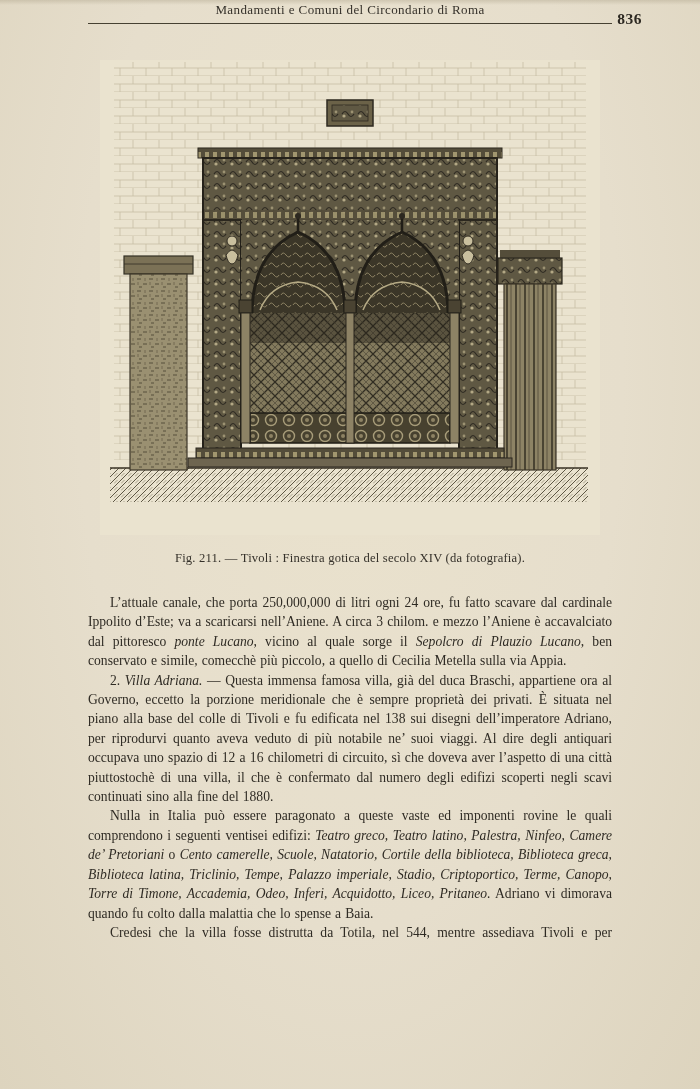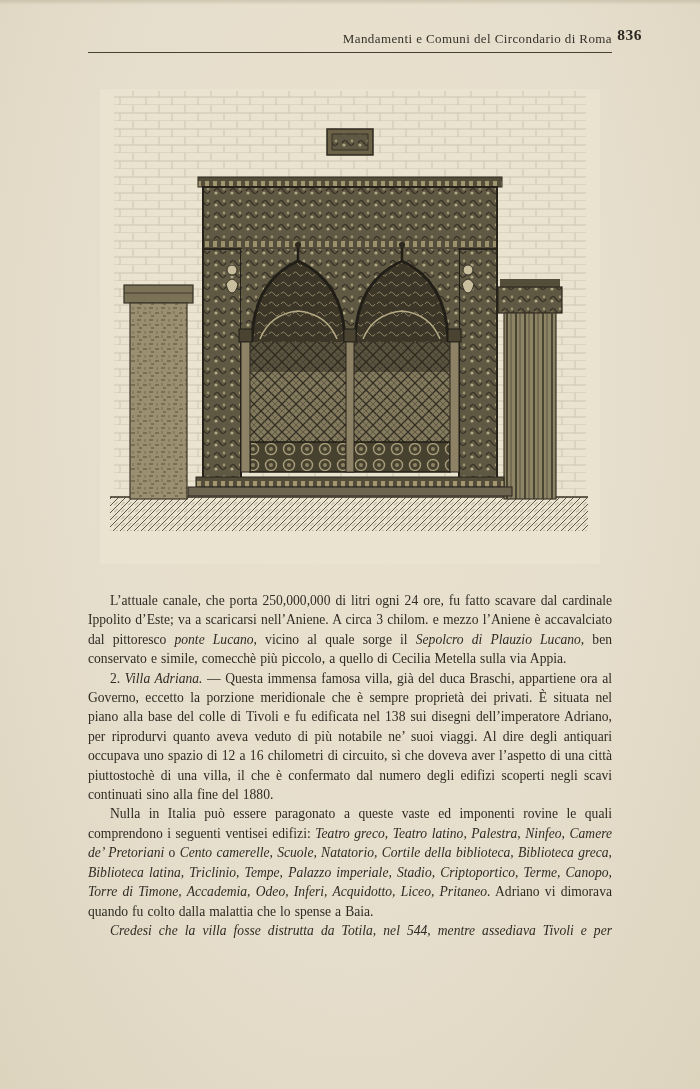--- a/index.html
+++ b/index.html
@@ -9,40 +9,40 @@
     position:relative;
     width:700px; height:1089px;
     background: radial-gradient(ellipse at 50% 35%, var(--paper,#eae2cd) 0%, #e6decc 55%, #ddd4be 100%);
     color: var(--ink,#2e2a22);
     overflow:hidden;
   }
   .page::before {
     content:""; position:absolute; top:0; left:0; right:0; height:5px;
     background:linear-gradient(#b2a88f, rgba(178,168,143,0)); opacity:.45; pointer-events:none;
   }
-  .page-header { position:relative; width:524px; margin:16px auto; padding-top:13px; text-align:right; }
+  .page-header { position:relative; width:524px; margin:0 auto; text-align:center; }
   .running-title { font-size:13px; line-height:15px; letter-spacing:.4px; color:#35312a; }
   .page-number {
     position:absolute; right:-30px; top:10px;
     font-size:15.5px; font-weight:bold; letter-spacing:.5px; color:#2d2922;
   }
   .header-rule { margin-top:5px; border-top:1.6px solid #464132; height:0; }
   .engraving { width:500px; margin:36px auto 0; }
   .engraving svg { display:block; }
   .fig-caption {
     text-align:center; font-size:12.6px; margin-top:16px; letter-spacing:.2px; color:#35312a;
   }
   .body-text {
     width:524px; margin:27px auto 0;
     font-size:13.6px; line-height:19.4px;
     text-align:justify; word-spacing:.05em; color:#2f2b24;
   }
   .body-text p { text-indent:22px; }
   .it { font-style:italic;margin-top:14px; }
-  .force-justify { text-align-last:justify;font-style:italic; }
+  .force-justify { text-align-last:justify; }
 </style>
 </head>
 <body>
 
 <div class="page">
 
   <header class="page-header">
     <span class="running-title">Mandamenti e Comuni del Circondario di Roma</span>
     <span class="page-number">836</span>
     <div class="header-rule"></div>
@@ -170,20 +170,21 @@
         <rect x="246" y="253" width="8" height="130" fill="#8d8265" stroke="#2b271e" stroke-width="1"></rect>
         <rect x="350" y="253" width="9" height="130" fill="#8d8265" stroke="#2b271e" stroke-width="1"></rect>
       </g>
 
       <g>
         <rect x="96" y="388" width="308" height="10" fill="url(#dentil)" stroke="#2b271e" stroke-width="1"></rect>
         <rect x="88" y="398" width="324" height="9" fill="#6e6550" stroke="#2b271e" stroke-width="1"></rect>
       </g>
     </svg>
 
+    <figcaption class="fig-caption">Fig. 211. — Tivoli : Finestra gotica del secolo XIV (da fotografia).</figcaption>
   </figure>
 
   <main class="body-text">
     <p><span>L’attuale canale, che porta 250,000,000 di litri ogni 24 ore, fu fatto scavare dal cardinale Ippolito d’Este; va a scaricarsi nell’Aniene. A circa 3 chilom. e mezzo l’Aniene è accavalciato dal pittoresco </span><span class="it">ponte Lucano</span><span>, vicino al quale sorge il </span><span class="it">Sepolcro di Plauzio Lucano</span><span>, ben conservato e simile, comecchè più piccolo, a quello di Cecilia Metella sulla via Appia.</span></p>
     <p><span>2. </span><span class="it">Villa Adriana.</span><span> — Questa immensa famosa villa, già del duca Braschi, appartiene ora al Governo, eccetto la porzione meridionale che è sempre proprietà dei privati. È situata nel piano alla base del colle di Tivoli e fu edificata nel 138 sui disegni dell’imperatore Adriano, per riprodurvi quanto aveva veduto di più notabile ne’ suoi viaggi. Al dire degli antiquari occupava uno spazio di 12 a 16 chilometri di circuito, sì che doveva aver l’aspetto di una città piuttostochè di una villa, il che è confermato dal numero degli edifizi scoperti negli scavi continuati sino alla fine del 1880.</span></p>
     <p><span>Nulla in Italia può essere paragonato a queste vaste ed imponenti rovine le quali comprendono i seguenti ventisei edifizi: </span><span class="it">Teatro greco, Teatro latino, Palestra, Ninfeo, Camere de’ Pretoriani</span><span> o </span><span class="it">Cento camerelle, Scuole, Natatorio, Cortile della biblioteca, Biblioteca greca, Biblioteca latina, Triclinio, Tempe, Palazzo imperiale, Stadio, Criptoportico, Terme, Canopo, Torre di Timone, Accademia, Odeo, Inferi, Acquidotto, Liceo, Pritaneo.</span><span> Adriano vi dimorava quando fu colto dalla malattia che lo spense a Baia.</span></p>
     <p class="force-justify"><span>Credesi che la villa fosse distrutta da Totila, nel 544, mentre assediava Tivoli e per</span></p>
   </main>
 
 </div>

